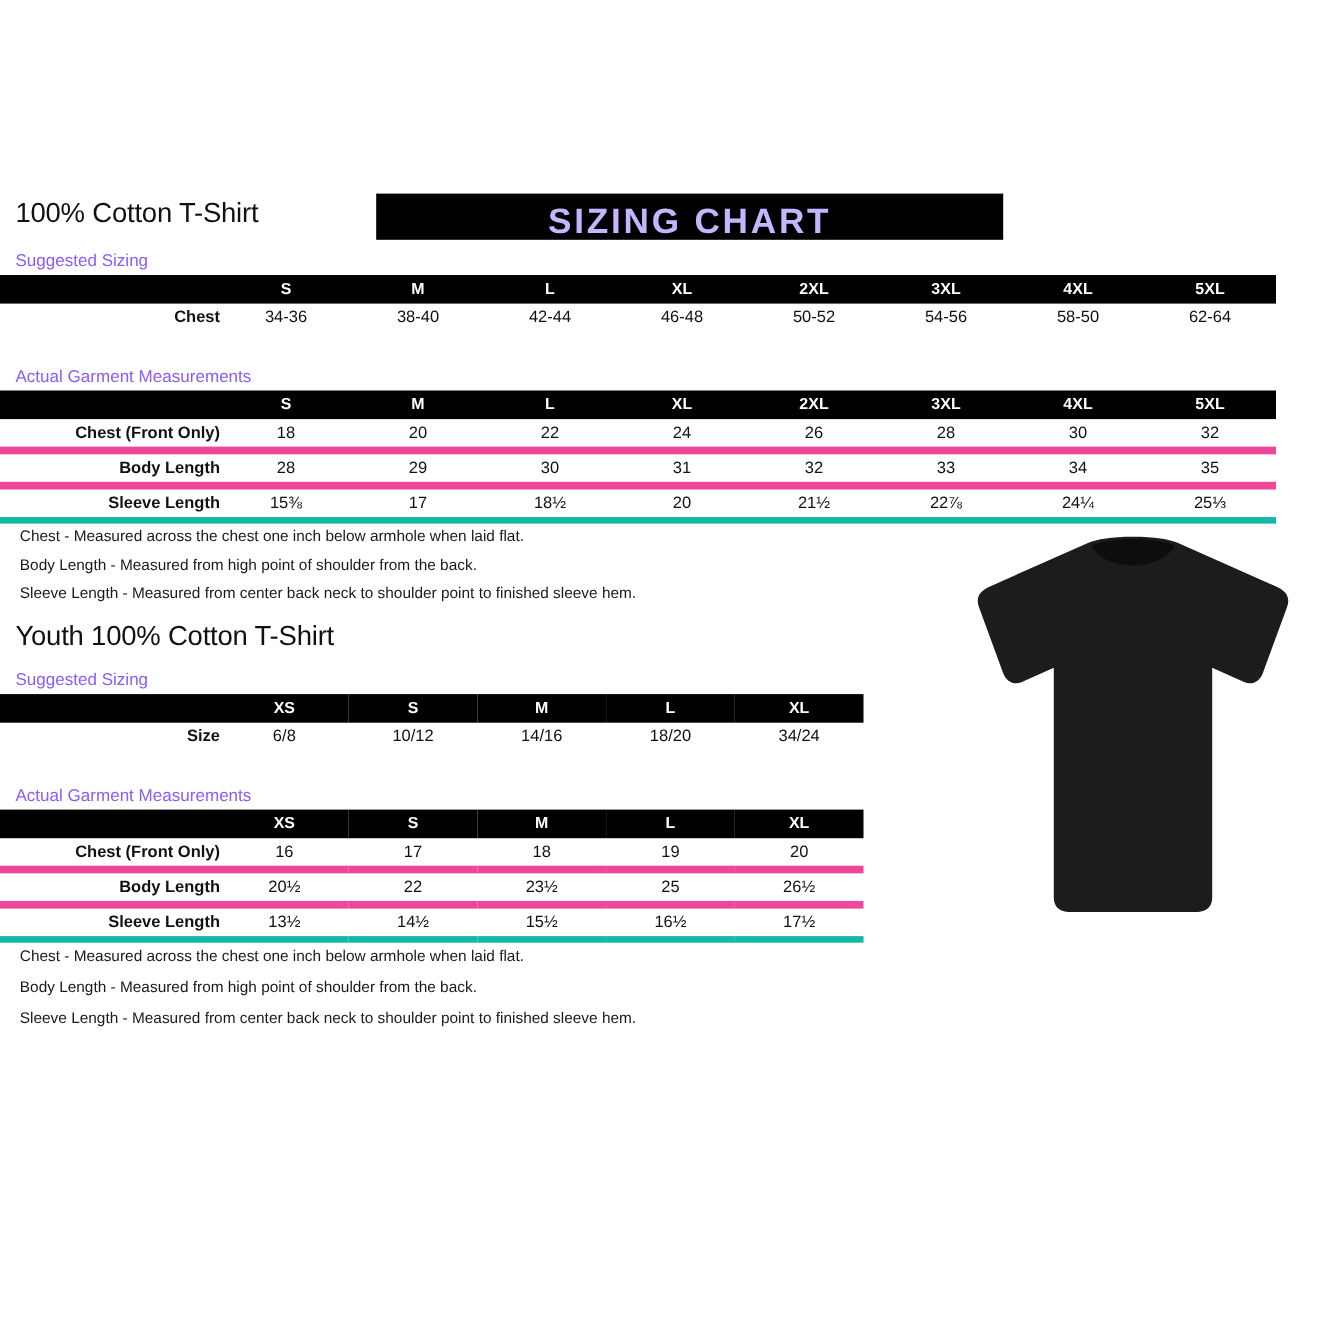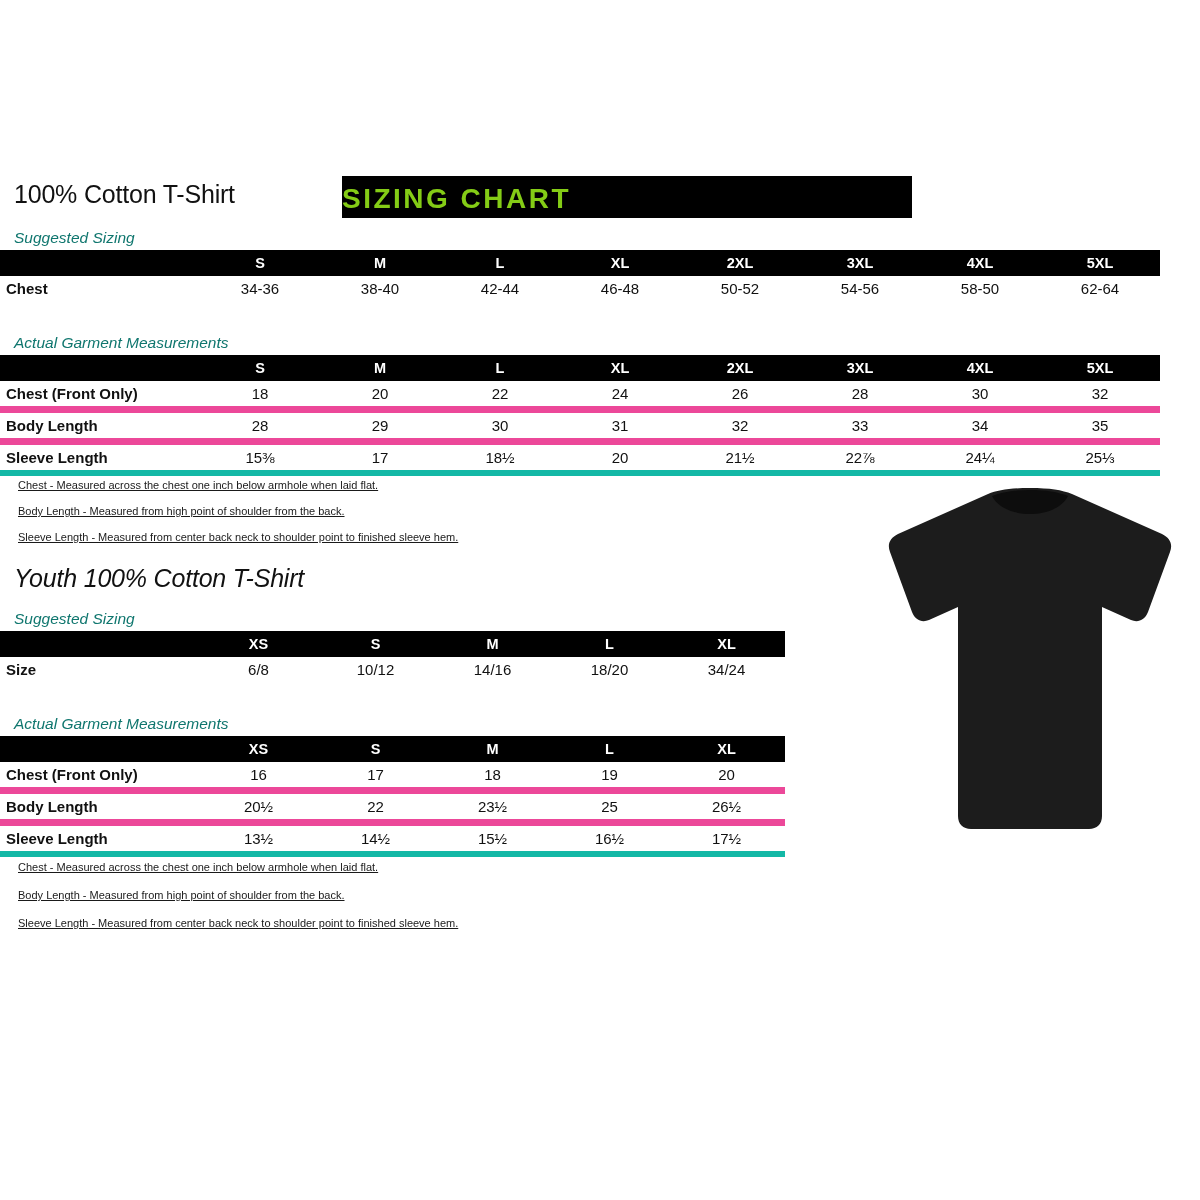--- a/index.html
+++ b/index.html
@@ -48,33 +48,32 @@
     top: 0px;
     width: 570px;
     height: 42px;
     background: #000000;
   }
   .sizing-chart-banner span {
     position: absolute;
     left: 0;
     right: 0;
     top: 7px;
-    text-align: left;
-    color: #84cc16;
-    font-size: 28px;
+    text-align: center;
+    color: #c4b5fd;
+    font-size: 32px;
     font-weight: bold;
     letter-spacing: 2.5px;
   }
 
   .section-label {
     position: absolute;
     font-size: 15.5px;
-    color: #0f766e;
+    color: #8b5cf6;
     white-space: nowrap;
-    font-style: italic;
   }
 
   
   .tbl {
     position: absolute;
     border-collapse: collapse;
     table-layout: fixed;
     font-size: 15px;
   }
   .tbl th, .tbl td {
@@ -97,51 +96,49 @@
     padding-left: 6px;
   }
   .tbl tbody td {
     height: 25px;
     text-align: center;
     vertical-align: middle;
     font-size: 15px;
     color: #111;
   }
   .tbl tbody td.rowlabel {
-    text-align: left;
+    text-align: right;
     padding-left: 6px;
     font-weight: bold;
     font-size: 15px;
   }
   .tbl.ruled tbody tr {
     border-bottom: 7px solid #ec4899;
   }
   .tbl.ruled tbody tr:last-child {
     border-bottom: 6px solid #14b8a6;
   }
 
   
   .note {
     position: absolute;
-    font-size: 11px;
+    font-size: 14px;
     color: #1a1a1a;
     white-space: nowrap;
-    text-decoration: underline;
   }
 
   
   .youth-title {
     position: absolute;
     left: 14px;
     top: 548px;
     font-size: 25px;
     letter-spacing: -0.2px;
     color: #111;
     white-space: nowrap;
-    font-style: italic;
   }
 
   
   .shirt-wrap {
     position: absolute;
     left: 880px;
     top: 470px;
     width: 300px;
     height: 350px;
   }

